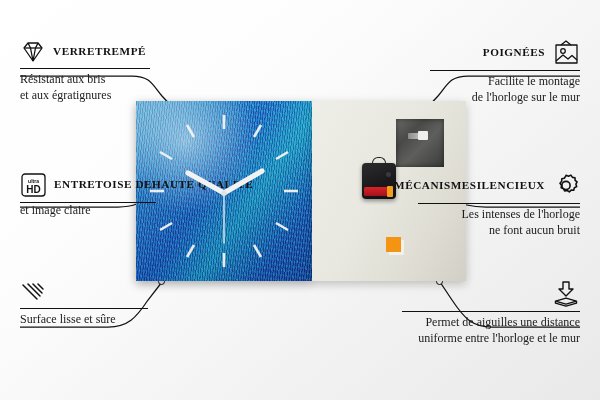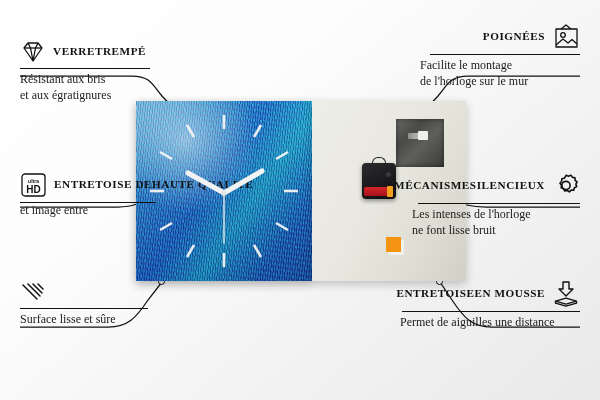--- a/index.html
+++ b/index.html
@@ -31,21 +31,21 @@
   .feature.right .t1, .feature.right .t2 { text-align: right; }
   .rule { height: 1.3px; background: #111; margin-top: 4px; }
   .sub {
     font-family: Liberation Serif, serif;
     font-size: 12px;
     line-height: 1.32;
     color: #1a1a1a;
     margin-top: 3px;
     white-space: nowrap;
   }
-  .feature.right .sub { }
+  .feature.right .sub { text-align: right; }
   .ico { flex: 0 0 auto; display:block; }
 
   
   #product { position: absolute; left: 136px; top: 101px; width: 330px; height: 180px; }
   .panel { position: absolute; top: 0; height: 100%; }
 
   
   #front {
     left: 0; width: 176px;
     background:
@@ -195,39 +195,39 @@
         <rect x="2" y="2" width="23" height="22" rx="3" fill="none" stroke="#111" stroke-width="1.3"></rect>
         <text x="13.5" y="11" font-family="Liberation Sans, sans-serif" font-size="5" font-weight="bold" text-anchor="middle" fill="#111">ultra</text>
         <text x="13.5" y="20.5" font-family="Liberation Sans, sans-serif" font-size="10" font-weight="bold" text-anchor="middle" fill="#111">HD</text>
       </svg>
       <div class="titles">
         <span class="t1">ENTRETOISE DE</span>
         <span class="t2">HAUTE QUALITÉ</span>
       </div>
     </div>
     <div class="rule" style="width:136px;"></div>
-    <div class="sub" style="margin-top:0;">et image entre</div>
+    <div class="sub" style="margin-top:0;">et image claire</div>
   </div>
 
   <div class="feature left" style="left:20px; top:280px; width:150px;">
     <div class="head">
       <svg class="ico" width="27" height="24" viewBox="0 0 27 24">
         <g stroke="#111" stroke-width="1.5" stroke-linecap="round">
           <line x1="3" y1="5" x2="17" y2="19"></line>
           <line x1="8" y1="4" x2="20" y2="16"></line>
           <line x1="13" y1="4" x2="22" y2="13"></line>
           <line x1="18" y1="4" x2="23" y2="9"></line>
         </g>
       </svg>
     </div>
     <div class="rule" style="width:128px;"></div>
     <div class="sub">Surface lisse et sûre</div>
   </div>
 
-  <div class="feature right" style="right:20px; top:24px; width:160px;">
+  <div class="feature right" style="right:20px; top:40px; width:160px;">
     <div class="head">
       <div class="titles">
         <span class="t1">POIGNÉES</span>
       </div>
       <svg class="ico" width="28" height="26" viewBox="0 0 28 26">
         <g fill="none" stroke="#111" stroke-width="1.3" stroke-linejoin="round">
           <path d="M9,5 L14,1 L19,5"></path>
           <rect x="4" y="5" width="21" height="18"></rect>
           <circle cx="11" cy="11" r="2.3"></circle>
           <path d="M4,21 L11,15 L16,19 L20,15.5 L25,20"></path>
@@ -247,34 +247,31 @@
       </div>
       <svg class="ico" width="28" height="27" viewBox="0 0 28 27">
         <g fill="none" stroke="#111" stroke-width="1.6" stroke-linejoin="round">
           <path d="M14,3.2 l2.6,1.0 2.3,-1.1 1.6,2.3 2.5,0.3 0.1,2.6 2.0,1.6 -1.2,2.3 0.8,2.4 -2.3,1.2 -0.7,2.5 -2.5,-0.2 -1.9,1.8 -2.1,-1.4 -2.6,0.5 -1.0,-2.3 -2.4,-0.9 0.3,-2.5 -1.5,-2.1 1.7,-1.9 0.1,-2.6 2.5,-0.4 1.4,-2.2 Z"></path>
           <circle cx="14" cy="13.5" r="4.1"></circle>
         </g>
       </svg>
     </div>
     <div class="rule" style="width:162px; margin-left:auto;"></div>
     <div class="sub">Les intenses de l'horloge</div>
-    <div class="sub" style="margin-top:0;">ne font lisse bruit</div>
+    <div class="sub" style="margin-top:0;">ne font aucun bruit</div>
   </div>
 
   <div class="feature right" style="right:20px; top:280px; width:180px;">
     <div class="head">
-      <div class="titles">
-        <span class="t1">ENTRETOISE</span>
-        <span class="t2">EN MOUSSE</span>
-      </div>
       <svg class="ico" width="28" height="27" viewBox="0 0 28 27">
         <g fill="none" stroke="#111" stroke-width="1.4" stroke-linejoin="round">
           <path d="M11,2 h6 v7 h4 l-7,7 -7,-7 h4 Z"></path>
           <path d="M14,18.2 L3.5,21.2 L14,24.2 L24.5,21.2 Z"></path>
           <path d="M3.5,21.2 v2 L14,26.2 L24.5,23.2 v-2"></path>
         </g>
       </svg>
     </div>
     <div class="rule" style="width:178px; margin-left:auto;"></div>
     <div class="sub">Permet de aiguilles une distance</div>
+    <div class="sub" style="margin-top:0;">uniforme entre l'horloge et le mur</div>
   </div>
 
 </div>
 
 </body></html>

